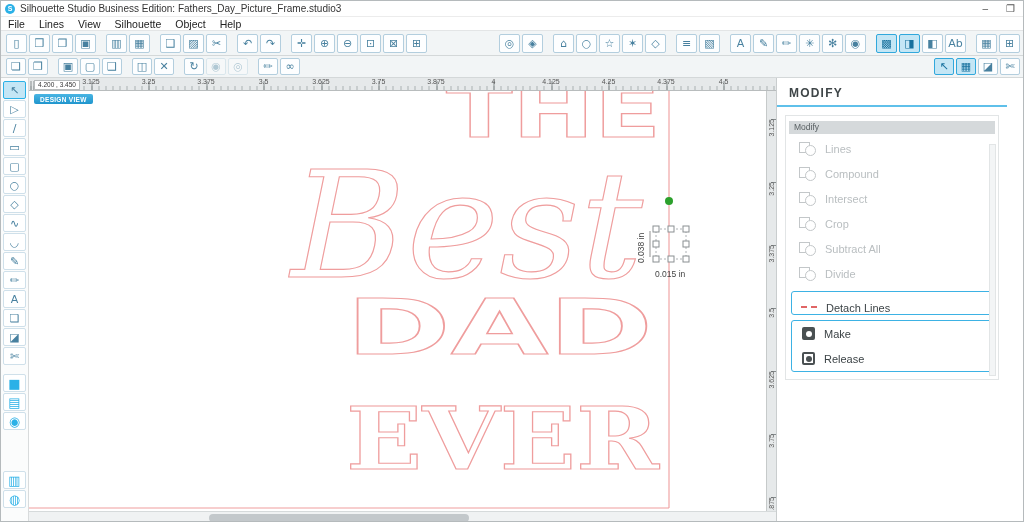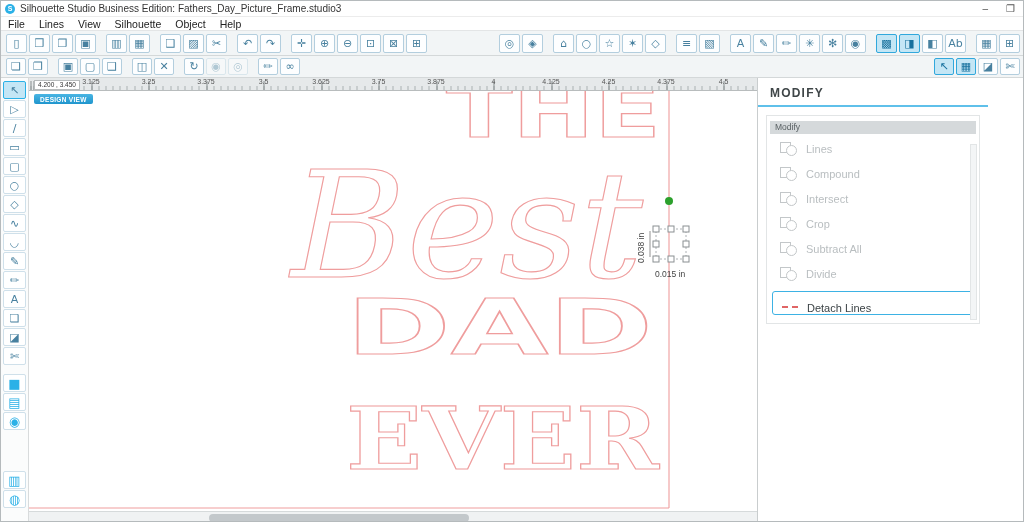--- a/index.html
+++ b/index.html
@@ -52,21 +52,21 @@
   .collapse{position:absolute;left:779px;top:77px;width:14px;height:13px;color:#2bb1e7;font-size:9px;font-weight:bold;text-align:center;line-height:12px;background:#eef6fa;border:1px solid #bcd9e8}
   .hscroll{position:absolute;left:28px;top:510px;width:751px;height:12px;background:#f0f2f3;border-top:1px solid #d6dadb}
   .hthumb{position:absolute;left:180px;top:2px;width:260px;height:8px;background:#c3c8cb;border-radius:4px}
 
   
   .canvas{position:absolute;left:28px;top:90px;width:737px;height:420px;background:#fff;overflow:hidden}
   .coordbox{position:absolute;left:33px;top:79px;height:10px;background:#fff;border:1px solid #b7bbbc;font-size:6.5px;line-height:8px;padding:0 3px;color:#333;z-index:6}
   .viewtab{position:absolute;left:33px;top:93px;background:linear-gradient(#49b5e3,#1f95cd);color:#fff;font-size:6.5px;font-weight:bold;padding:1.5px 6px;border-radius:2px;z-index:6;letter-spacing:.3px}
 
   
-  .panel{position:absolute;left:756px;top:77px;width:231px;height:445px;background:#fff;border-left:1px solid #c9cdce}
+  .panel{position:absolute;left:775px;top:77px;width:231px;height:445px;background:#fff;border-left:1px solid #c9cdce}
   .panel-title{padding:8px 12px 5px;font-size:12px;font-weight:bold;color:#3f4648;letter-spacing:1.2px}
   .panel-rule{height:2px;background:#5fc0ea;margin:0}
   .panel-body{margin:8px 8px 0 8px;border:1px solid #e2e5e6;padding:3px;position:relative}
   .section-bar{background:#d5d9db;color:#596063;font-size:8.5px;line-height:13px;padding:0 5px;margin:2px 0}
   .panel-row{display:flex;align-items:center;height:25px;padding-left:10px;gap:9px}
   .row-label{font-size:11px;color:#3c4346}
   .panel-row.disabled .row-label{color:#b9bec0}
   .op-icon{width:17px;height:14px;position:relative;flex:0 0 auto}
   .op-icon::before{content:"";position:absolute;left:0;top:0;width:9px;height:9px;border:1px solid #c3c7c9;background:#fff}
   .op-icon::after{content:"";position:absolute;right:0;bottom:0;width:9px;height:9px;border:1px solid #c3c7c9;border-radius:50%;background:#fff}
@@ -443,15 +443,26 @@
           <span class="op-icon"></span>
           <span class="row-label">Divide</span>
         </div>
       </div>
     <div class="detach-box">
       <div class="detach-row">
         <span class="detach-icon"></span>
         <span class="row-label">Detach Lines</span>
       </div>
     </div>
+    <div class="compound-box">
+
+    <div class="panel-row c-row make">
+          <span class="ci"></span>
+          <span class="row-label">Make</span>
+        </div>
+        <div class="panel-row c-row release">
+          <span class="ci"></span>
+          <span class="row-label">Release</span>
+        </div>
+      </div>
     <div class="panel-scroll"></div>
   </div>
 </aside>
 
 </body></html>

